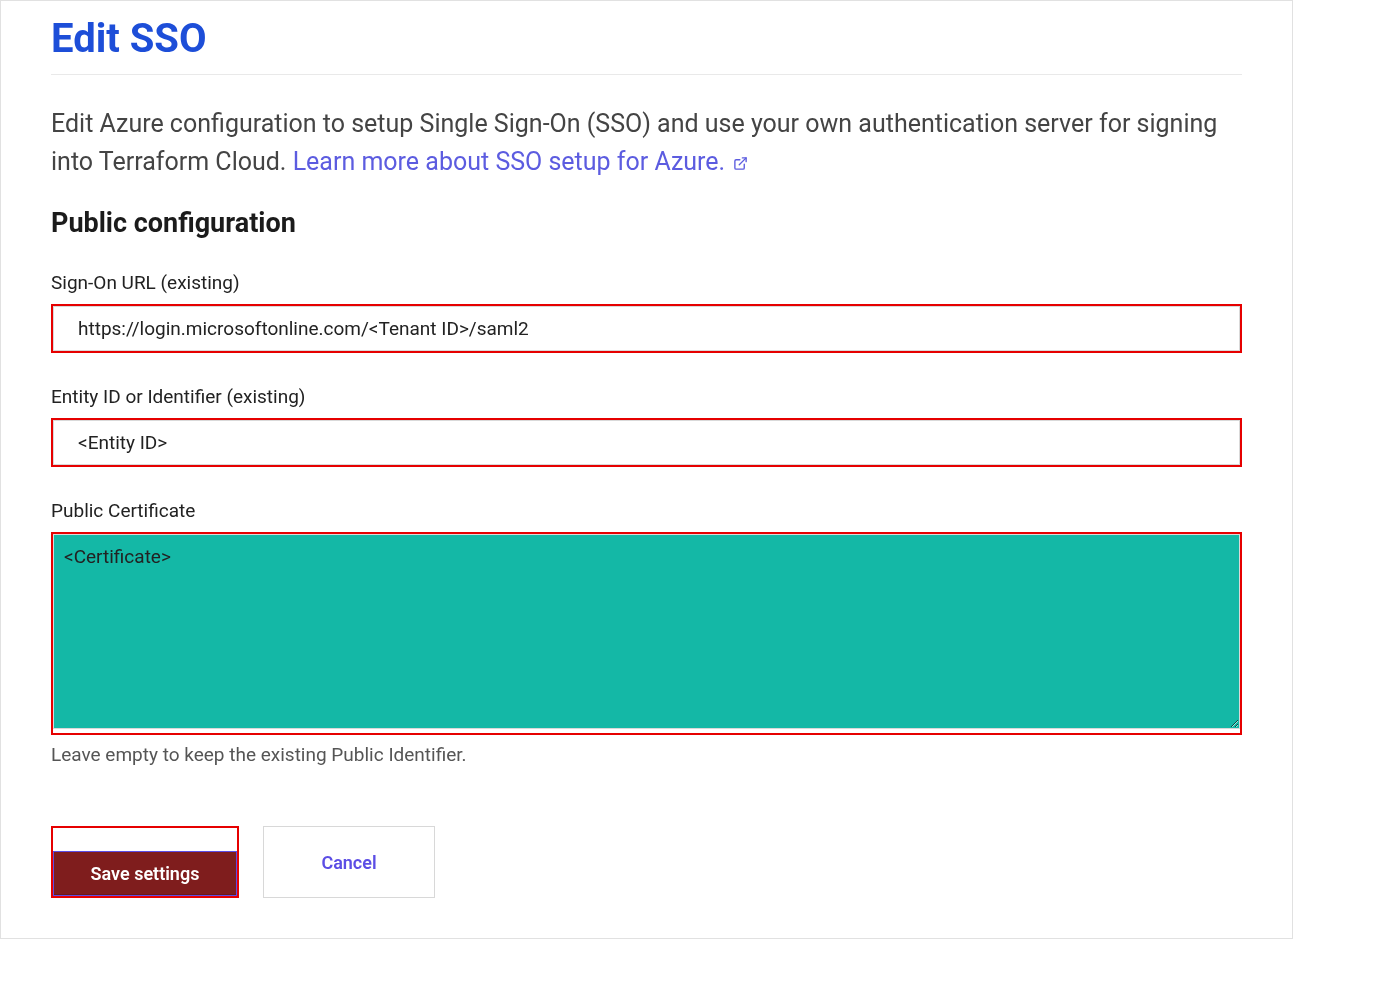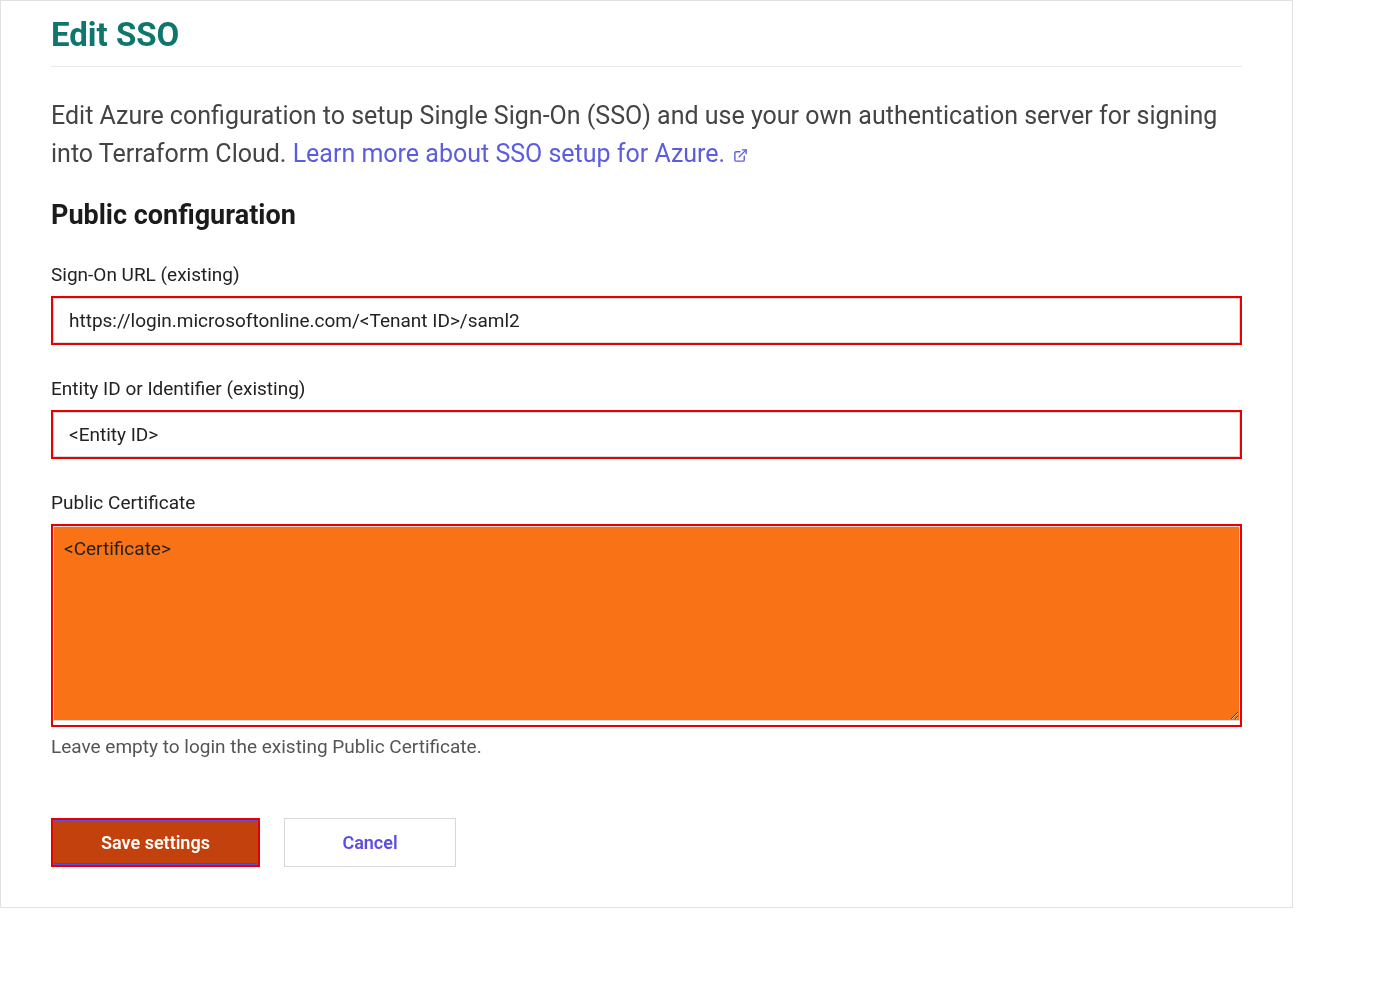--- a/index.html
+++ b/index.html
@@ -16,23 +16,23 @@
     border: 1px solid #e1e1e1;
     width: 1293px;
     margin: 0;
     padding: 10px 0 40px 0;
     background: #fff;
   }
   .content {
     padding: 0 50px;
   }
   h1.page-title {
-    font-size: 33px;
+    font-size: 40px;
     font-weight: 700;
-    color: #0f766e;
+    color: #1d4ed8;
     margin-top: 4px;
     margin-bottom: 12px;
   }
   hr.title-divider {
     border: none;
     border-top: 1px solid #e9e9e9;
     margin-bottom: 30px;
   }
   p.desc {
     font-size: 25px;
@@ -67,33 +67,33 @@
   }
   .hl-wrap {
     border: 2px solid #e60000;
     padding: 0;
     display: block;
   }
   .text-input {
     width: 100%;
     font-size: 19px;
     color: #222;
-    padding: 10px 15px;
+    padding: 10px 24px;
     border: 1px solid #d9d9d9;
     background: #fff;
     outline: none;
     font-family: inherit;
   }
   .textarea-input {
     width: 100%;
     font-size: 19px;
     color: #222;
     padding: 10px 10px;
     border: 1px solid #d9d9d9;
-    background: #f97316;
+    background: #14b8a6;
     outline: none;
     font-family: inherit;
     height: 195px;
     resize: both;
   }
   .helper {
     font-size: 19px;
     color: #555;
     margin-top: 8px;
   }
@@ -111,25 +111,26 @@
     outline: none;
     font-family: inherit;
     text-align: center;
     width: 194px;
   }
   .btn-primary-wrap {
     border: 2px solid #e60000;
     display: inline-block;
   }
   .btn-primary {
-    background: #c2410c;
+    background: #7f1d1d;
     color: #fff;
     border: 1px solid #5c4ee5;
-    width: 205px;
+    width: 184px;
     box-shadow: inset 0 -1px 0 rgba(0,0,0,0.15);
+    margin-top: 23px;
   }
   .btn-secondary {
     background: #fff;
     color: #5c4ee5;
     border: 1px solid #d8d8d8;
     width: 172px;
   }
 </style>
 </head>
 <body>
@@ -168,21 +169,21 @@
       <span class="hl-wrap">
         <input type="text" class="text-input" value="&lt;Entity ID&gt;" style="">
       </span>
     </div>
 
     <div class="field" style="margin-bottom:4px;">
       <label class="field-label">Public Certificate</label>
       <span class="hl-wrap">
         <textarea class="textarea-input" style="">&lt;Certificate&gt;</textarea>
       </span>
-      <div class="helper">Leave empty to login the existing Public Certificate.</div>
+      <div class="helper">Leave empty to keep the existing Public Identifier.</div>
     </div>
 
     <div class="actions">
       <span class="btn-primary-wrap">
         <button class="btn btn-primary">Save settings</button>
       </span>
       <button class="btn btn-secondary">Cancel</button>
     </div>
 
   </div>

